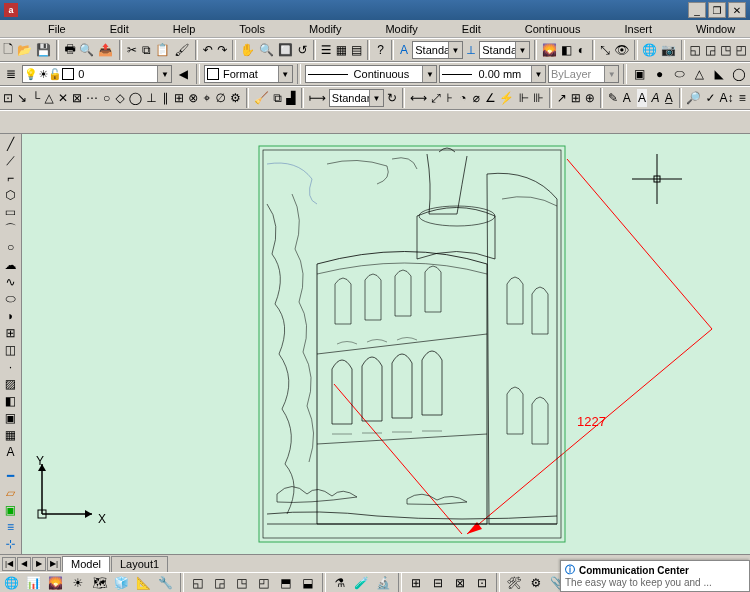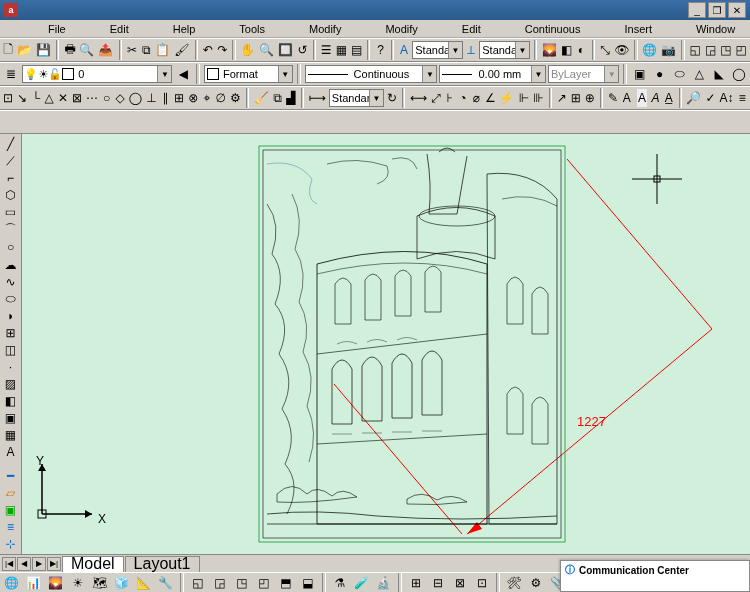--- a/index.html
+++ b/index.html
@@ -18,21 +18,21 @@
   .combo { height:18px; background:#fff; border:1px solid #7a7a7a; display:flex; align-items:center; padding:0 2px; font-size:11px; position:relative;}
   .combo .arrow { position:absolute; right:0; top:0; width:14px; height:100%; background:#d4d0c8; border-left:1px solid #888; display:flex;align-items:center;justify-content:center;font-size:8px;}
   .swatch{width:12px;height:12px;border:1px solid #000;margin-right:4px;}
   .main { position:relative; display:flex; height: calc(592px - 20px - 18px - 24px*4 - 18px - 20px); }
   .sidebar { width:22px; background:#d4d0c8; border-right:1px solid #888; display:flex; flex-direction:column; padding:2px 0; gap:1px; align-items:center;}
   .sbtn{width:18px;height:18px;display:flex;align-items:center;justify-content:center;font-size:12px;}
   .canvas { flex:1; background:#d1f0dc; position:relative; overflow:hidden;}
   .ucs { position:absolute; left:10px; bottom:30px; }
   .tabs { height:18px; background:#d4d0c8; display:flex; align-items:center; padding:0 2px; border-top:1px solid #888;}
   .tabbtn{width:14px;height:14px;border:1px solid #888;background:#d4d0c8;display:flex;align-items:center;justify-content:center;font-size:8px;margin-right:1px;}
-  .tab{height:16px;padding:0 8px;border:1px solid #888;border-bottom:none;background:#fff;font-size:16px;display:flex;align-items:center;margin-right:1px;}
+  .tab{height:16px;padding:0 8px;border:1px solid #888;border-bottom:none;background:#fff;font-size:11px;display:flex;align-items:center;margin-right:1px;}
   .tab.inactive{background:#d4d0c8;}
   .bottombar{height:20px;background:#d4d0c8;display:flex;align-items:center;padding:1px 2px;border-top:1px solid #fff;gap:2px;}
   .commcenter{position:absolute;right:0;bottom:0;height:32px;width:190px;background:#fff;border:1px solid #888;box-shadow:-1px -1px 2px rgba(0,0,0,.2);padding:2px 4px;font-size:10px;}
   .commcenter .hdr{font-weight:bold;display:flex;align-items:center;gap:4px;}
   .dim-text{position:absolute;color:#f00;font-size:13px;}
   .drawing { position:absolute; left:235px; top:10px; width:310px; height:400px; }
   .drawing svg { width:100%; height:100%; }
 </style>
 </head>
 <body>
@@ -360,13 +360,14 @@
   <div class="sep"></div>
   <div class="tbtn">🎨</div>
   <div class="tbtn">🖼</div>
 </div>
 
 <div class="commcenter">
   <div class="hdr">
       <span style="color:#06c">ⓘ</span>
       <span>Communication Center</span>
     </div>
+  <div style="color:#666">The easy way to keep you and ...</div>
 </div>
 
 </body></html>

